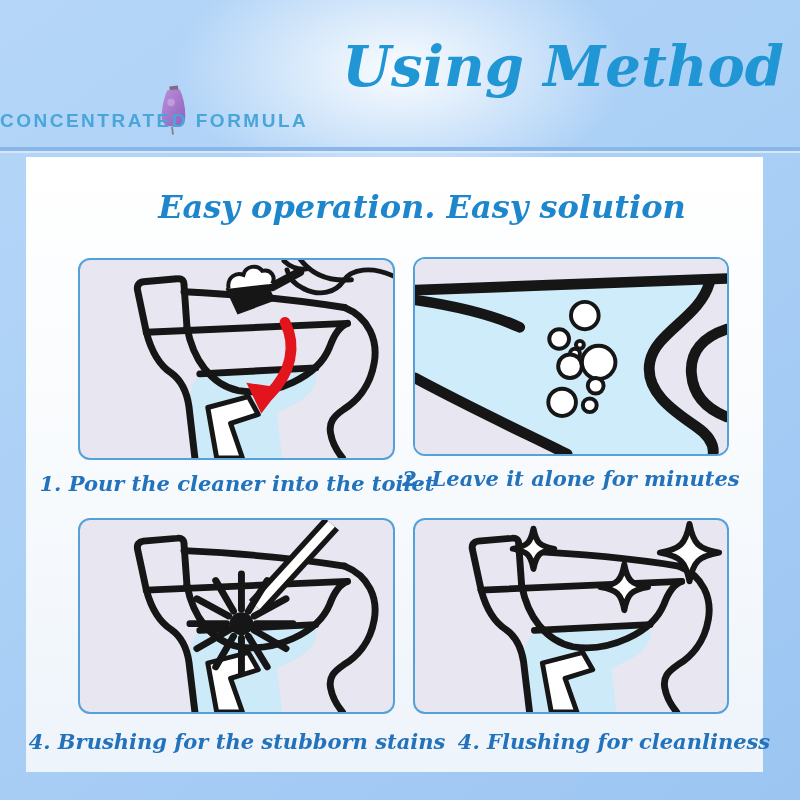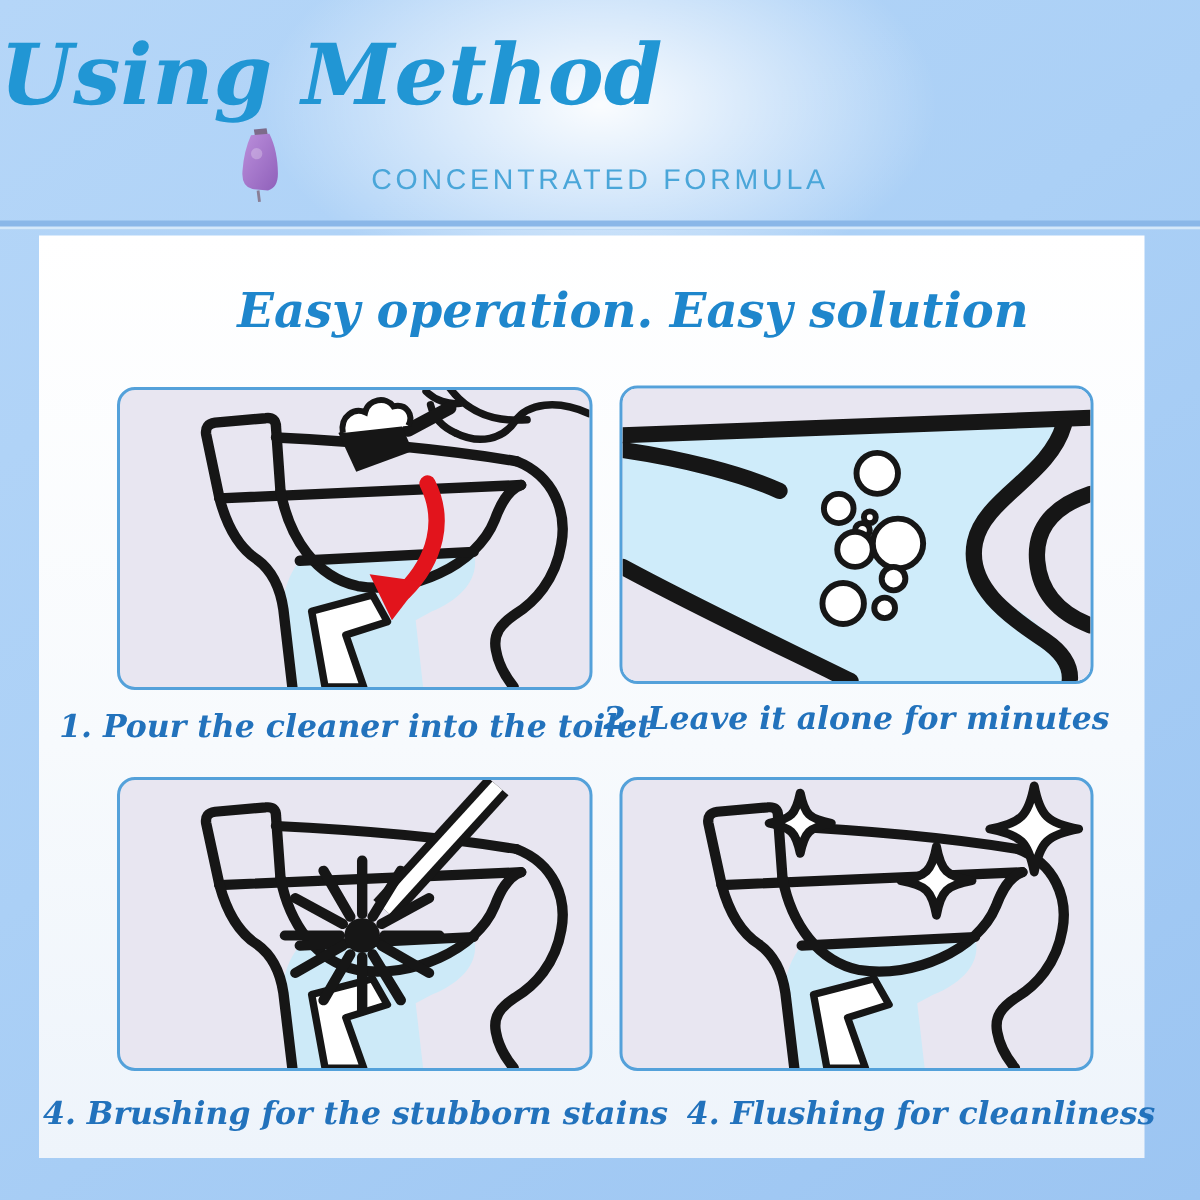--- a/index.html
+++ b/index.html
@@ -4,30 +4,30 @@
 <style>
   html,body{margin:0;padding:0;}
   body{
     width:800px;height:800px;position:relative;overflow:hidden;
     font-family:"Liberation Sans",sans-serif;
     background:
       radial-gradient(ellipse 300px 170px at 50% 70px, rgba(255,255,255,.94) 0%, rgba(255,255,255,0) 75%),
       linear-gradient(145deg, var(--background-blue,#b5d6f8) 0%, #abd0f6 45%, #9cc5f2 100%);
   }
   .page-title{
-    position:absolute;top:18px;left:0;right:0;margin:0;
-    text-align:left;
+    position:absolute;top:18px;left:0;right:0;margin:16px;
+    text-align:right;
     font-family:"DejaVu Serif",serif;font-style:italic;font-weight:bold;
     font-size:56px;line-height:1.15;
     color:var(--title-blue,#2196d4);
   }
   .blob-icon{position:absolute;left:156px;top:82px;width:34px;height:56px;}
   .subtitle{
-    position:absolute;top:110px;left:0;right:0;text-align:center;
-    font-size:19px;letter-spacing:2.5px;font-weight:normal;
+    position:absolute;top:110px;left:0;right:0;text-align:left;
+    font-size:19px;letter-spacing:2.5px;font-weight:bold;
     color:var(--subtitle-blue,#4aa6d9);
   }
   .divider{
     position:absolute;top:147px;left:0;width:800px;height:4px;
     background:var(--divider-blue,#8ab7e8);
     border-bottom:2px solid #d4e8fa;
   }
   .card{
     position:absolute;left:26px;top:157px;width:737px;height:615px;
     background:linear-gradient(180deg,var(--card-white,#ffffff) 0%,#f7fafd 55%,#eef4fb 100%);

